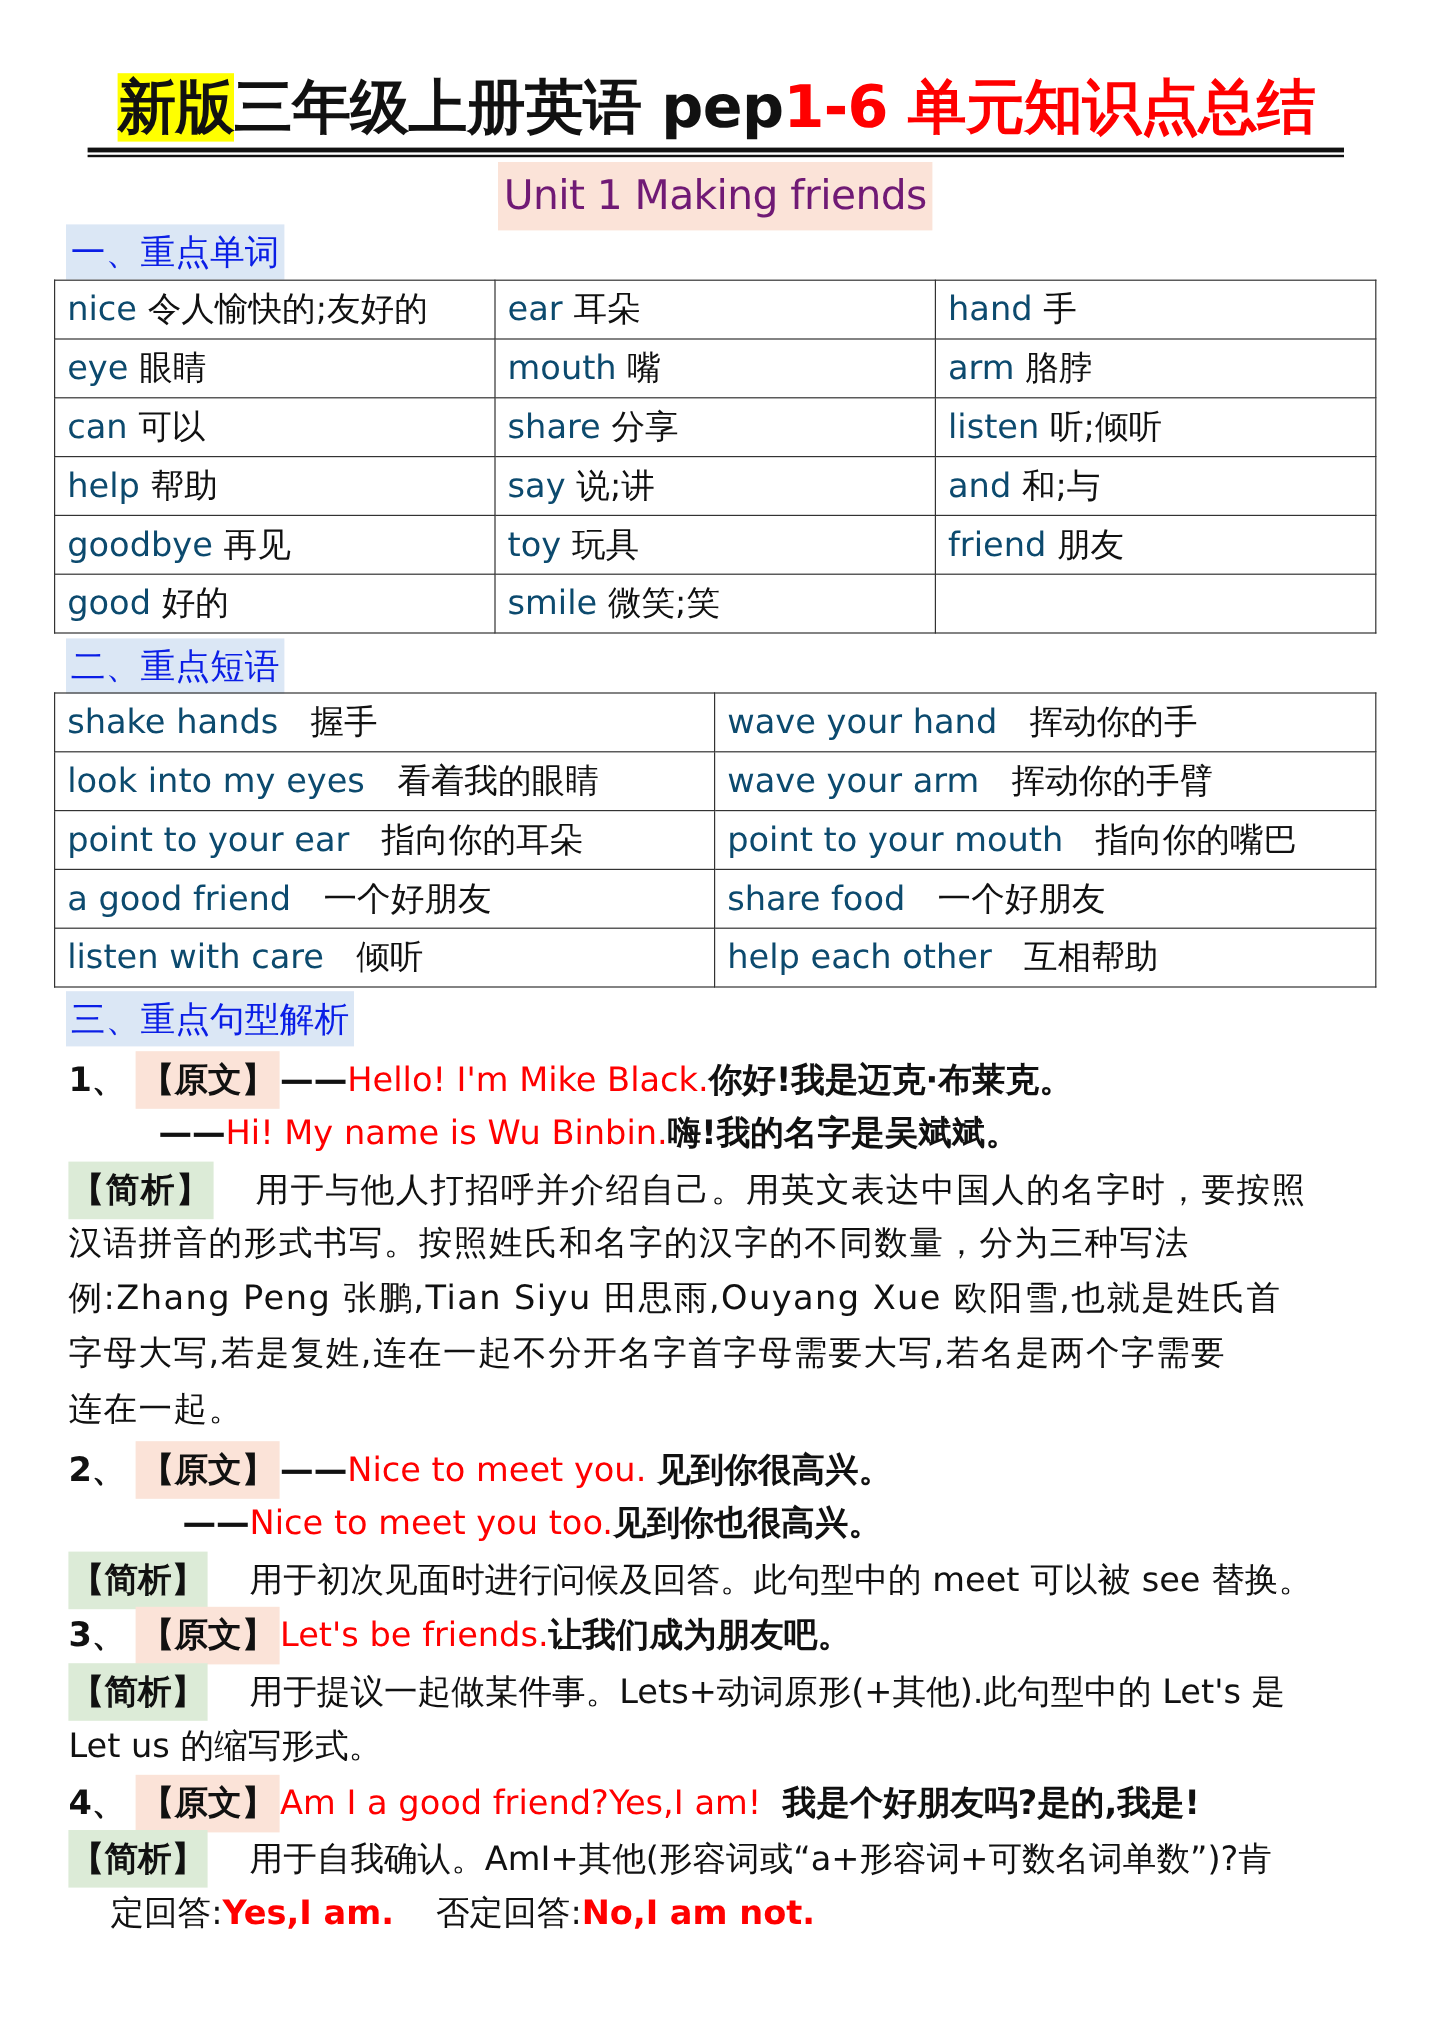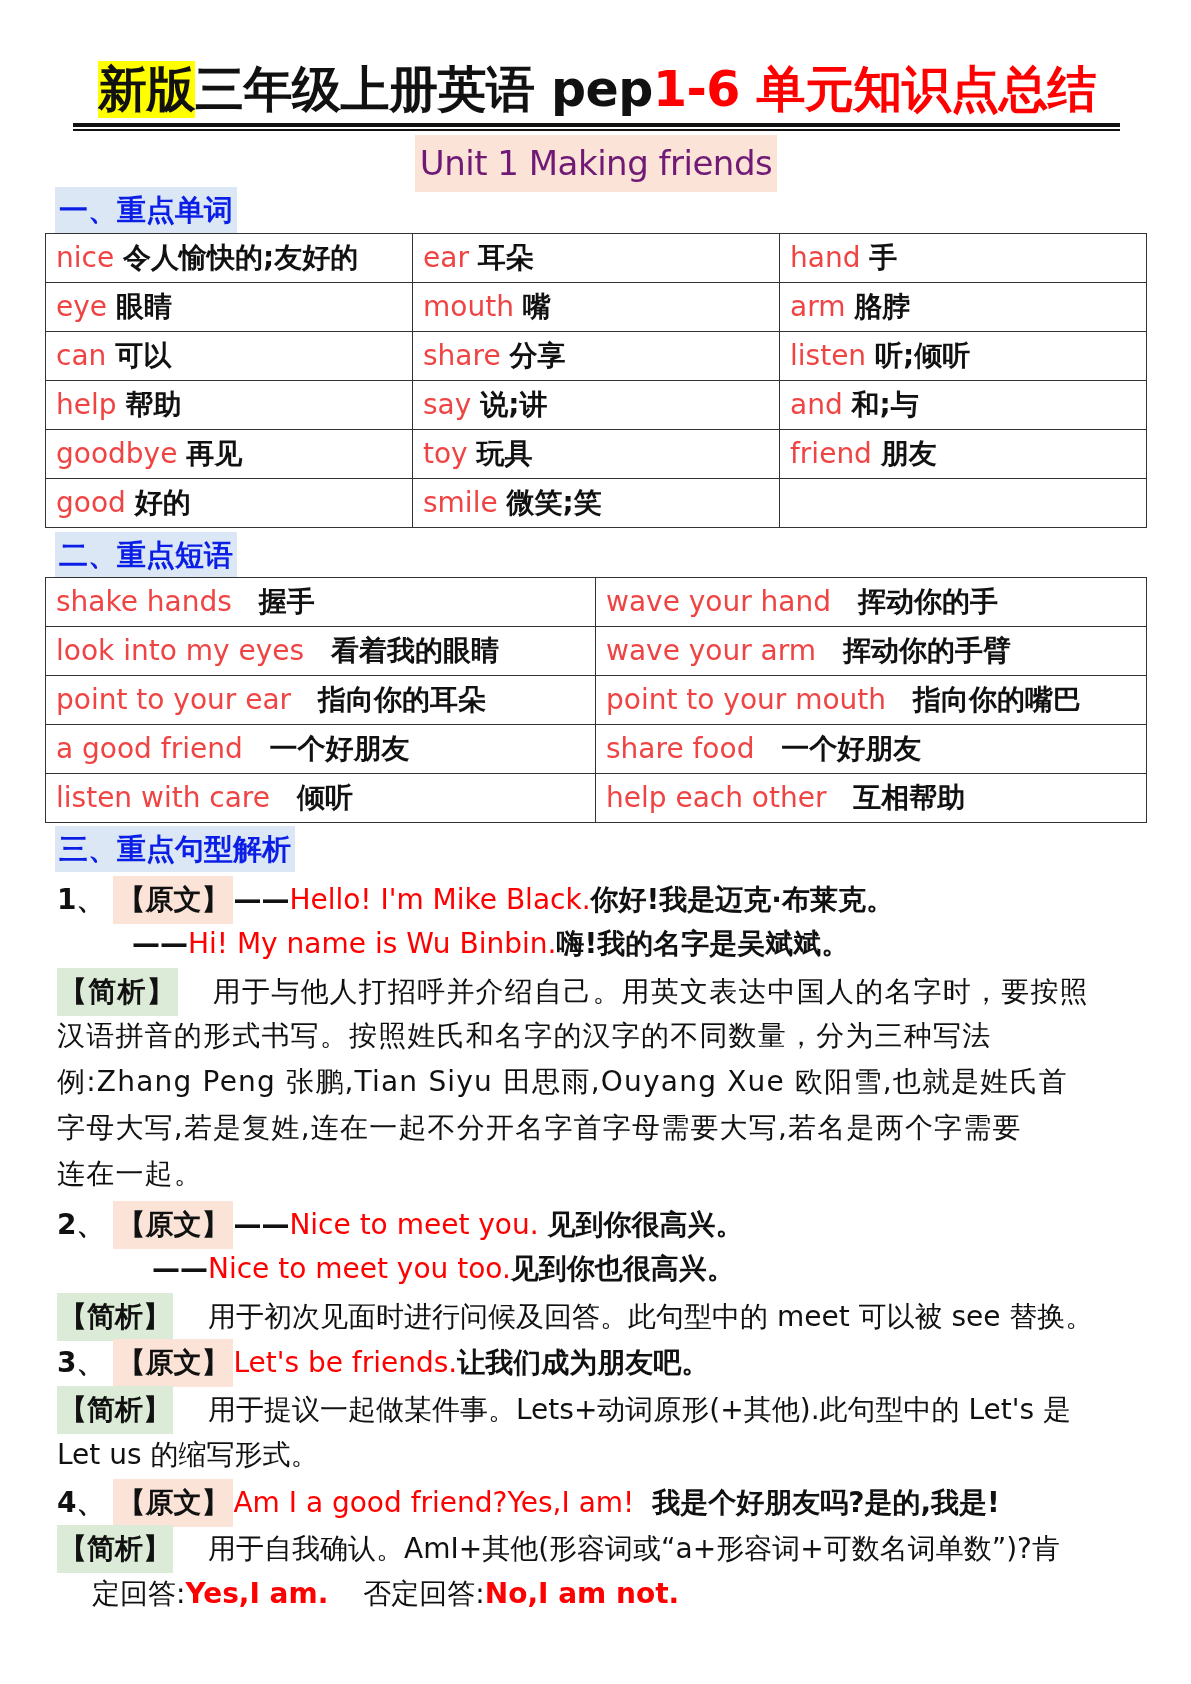--- a/index.html
+++ b/index.html
@@ -26,33 +26,33 @@
   
   .unit {
     position: absolute; left: 415px; top: 135px; width: 362px; height: 57px;
     background: #fbe3d8; color: #701a75; font-size: 34px; line-height: 57px;
     text-align: center; white-space: nowrap; letter-spacing: -0.5px;
   }
 
   
   .sec {
     position: absolute; left: 55px; height: 46px; padding: 0 4px;
-    background: #dbe7f5; color: #0a1ee6; font-size: 29px; font-weight: bold;
+    background: #dbe7f5; color: #0a1ee6; font-size: 29px; font-weight: normal;
     line-height: 46px; white-space: nowrap;
   }
 
   
   table { position: absolute; border-collapse: collapse; table-layout: fixed; }
   td {
     border: 1.5px solid #333; height: 49px; padding: 0 10px;
     font-size: 28px; line-height: 46px; white-space: nowrap; overflow: hidden;
     vertical-align: middle;
   }
-  .en { color: #ef4444; }
-  .zh { color: #111; font-weight: bold; }
+  .en { color: #0c4a6e; }
+  .zh { color: #111; font-weight: normal; }
   .words { left: 45px; top: 233px; width: 1101px; }
   .phrases { left: 45px; top: 577px; width: 1101px; }
   .phrases .en { margin-right: 18px; }
 
   
   .line {
     position: absolute; left: 57px; white-space: nowrap; font-size: 28px;
     line-height: 44px; height: 46px;
   }
   .num { color: #111; font-weight: bold; }

